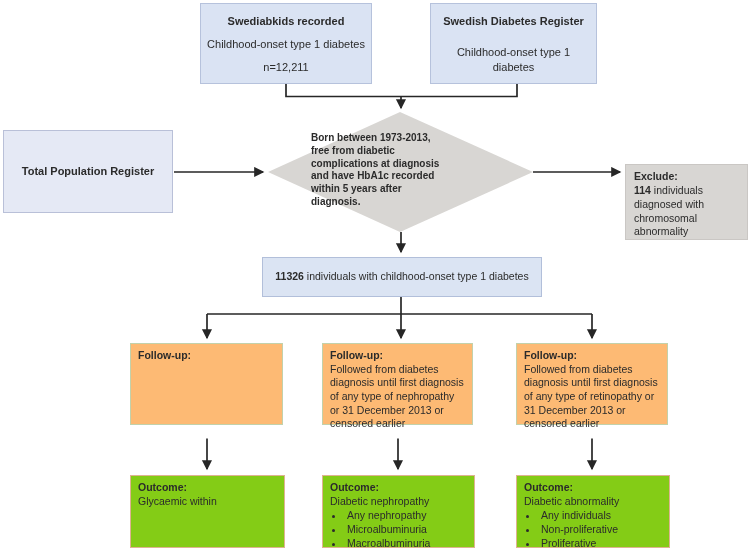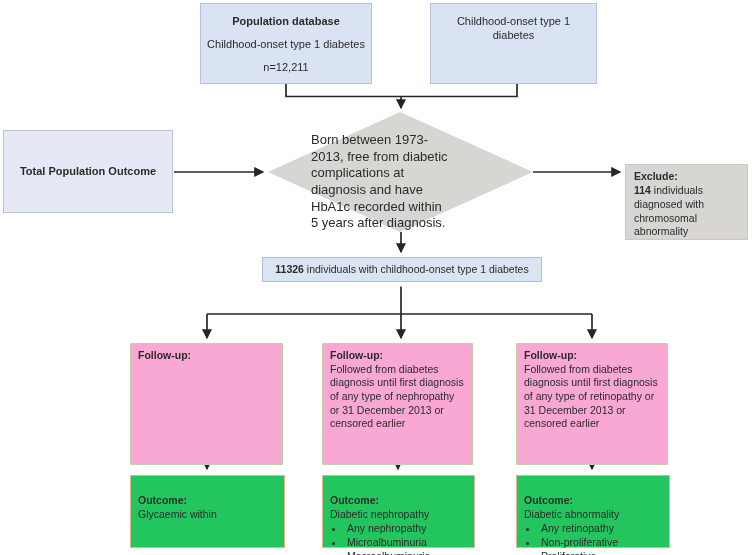--- a/index.html
+++ b/index.html
@@ -18,42 +18,42 @@
   #box-swediabkids{left:200px;}
   #box-sdr{left:430px;width:167px;}
   .bt{font-weight:bold;}
   #box-tpr{
     left:3px;top:130px;width:170px;height:83px;
     background:#e5e9f5;border:1px solid #b9c0d8;
     display:flex;align-items:center;justify-content:center;
     font-weight:bold;font-size:11px;text-align:center;
   }
   #decision-text{
-    left:311px;top:132px;width:140px;font-size:13px;line-height:1.28;text-align:left;
+    left:311px;top:132px;width:140px;font-size:10px;line-height:1.28;text-align:left;font-weight:bold;
   }
   #box-exclude{
     left:625px;top:132px;width:123px;height:76px;
     background:#d8d6d3;border:1px solid #cac7c4;
     padding:5px 8px;line-height:1.32;margin-top:32px;
   }
   #box-cohort{
-    left:262px;top:257px;width:280px;height:25px;
+    left:262px;top:257px;width:280px;height:40px;
     background:#dbe4f3;border:1px solid #b2bfda;
     display:flex;align-items:center;justify-content:center;text-align:center;
   }
   .fu-box{
-    top:343px;height:122px;background:#f9a8d4;border:1px solid #c2d1ab;
+    top:343px;height:82px;background:#fdba74;border:1px solid #c2d1ab;
     padding:5px 7px;
   }
   #box-fu-1{left:130px;width:153px;}
   #box-fu-2{left:322px;width:151px;}
   #box-fu-3{left:516px;width:152px;}
   .out-box{
-    top:475px;height:73px;background:#22c55e;border:1px solid #dfb291;
-    padding:18px 7px;
+    top:475px;height:73px;background:#84cc16;border:1px solid #dfb291;
+    padding:5px 7px;
   }
   #box-out-1{left:130px;width:155px;}
   #box-out-2{left:322px;width:153px;}
   #box-out-3{left:516px;width:154px;}
   ul.bullets{margin:1px 0 0;padding-left:15px;list-style:disc;}
   ul.bullets li{padding-left:2px;}
 </style>
 </head>
 <body>
 
@@ -79,31 +79,32 @@
       <line x1="207" y1="314" x2="207" y2="338" marker-end="url(#ah)"></line>
       <line x1="401" y1="314" x2="401" y2="338" marker-end="url(#ah)"></line>
       <line x1="592" y1="314" x2="592" y2="338" marker-end="url(#ah)"></line>
       <line x1="207" y1="438.5" x2="207" y2="469" marker-end="url(#ah)"></line>
       <line x1="398" y1="438.5" x2="398" y2="469" marker-end="url(#ah)"></line>
       <line x1="592" y1="438.5" x2="592" y2="469" marker-end="url(#ah)"></line>
     </g>
   </svg>
 
   <div class="box src-box" id="box-swediabkids">
-    <div class="bt">Population database</div>
+    <div class="bt">Swediabkids recorded</div>
     <div>Childhood-onset type 1 diabetes</div>
     <div>n=12,211</div>
   </div>
 
   <div class="box src-box" id="box-sdr">
+    <div class="bt">Swedish Diabetes Register</div>
     <div>Childhood-onset type 1 diabetes</div>
   </div>
 
   <div class="box" id="box-tpr">
-    <span>Total Population Outcome</span>
+    <span>Total Population Register</span>
   </div>
 
   <div class="box" id="decision-text">Born between 1973-2013, free from diabetic complications at diagnosis and have HbA1c recorded within 5 years after diagnosis.</div>
 
   <div class="box" id="box-exclude">
     <div class="bt">Exclude:</div>
     <div><b>114</b><span> individuals diagnosed with chromosomal abnormality</span></div>
   </div>
 
   <div class="box" id="box-cohort">
@@ -133,19 +134,19 @@
     <ul class="bullets">
         <li>Any nephropathy</li>
         <li>Microalbuminuria</li>
         <li>Macroalbuminuria</li>
       </ul>
   </div>
   <div class="box out-box" id="box-out-3">
     <div class="bt">Outcome:</div>
     <div>Diabetic abnormality</div>
     <ul class="bullets">
-        <li>Any retinopathy</li>
+        <li>Any individuals</li>
         <li>Non-proliferative</li>
         <li>Proliferative</li>
       </ul>
   </div>
 
 </div>
 
 </body></html>

